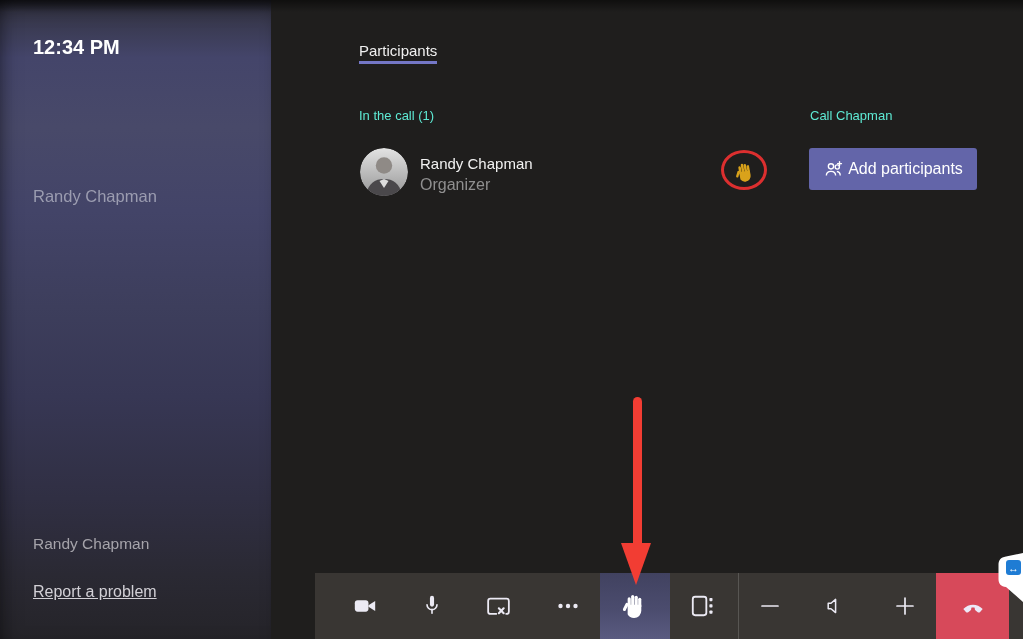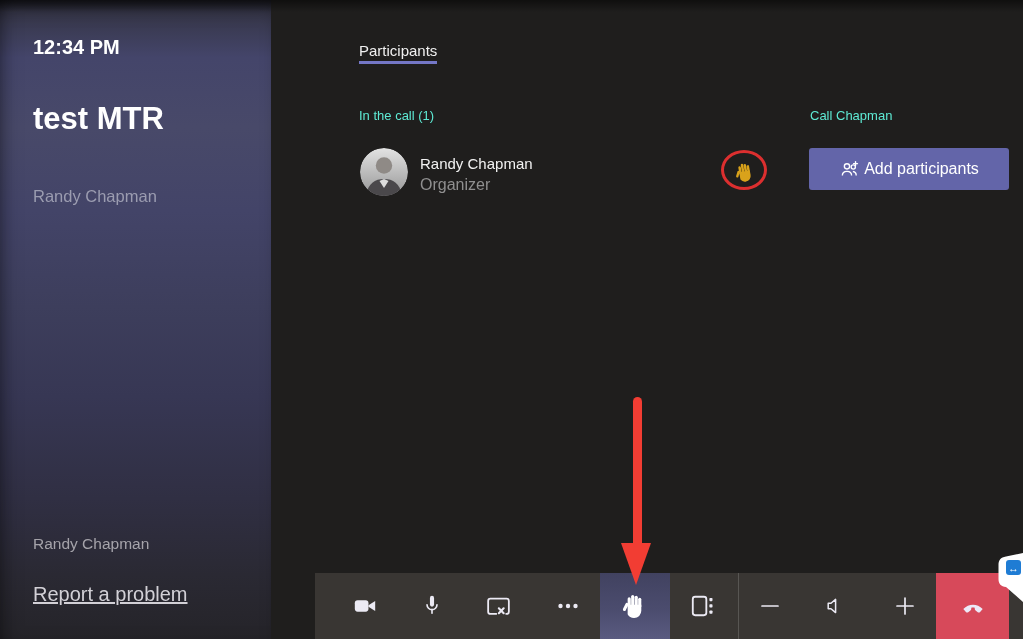--- a/index.html
+++ b/index.html
@@ -13,39 +13,39 @@
   .sidebar{
     position:absolute;left:0;top:0;width:271px;height:639px;
     background:linear-gradient(180deg,#32323f 0%,#44456a 9%,#484969 20%,#434468 33%,
                #3d3e5c 48%,#373754 62%,#302f43 78%,#2a2933 90%,#252429 100%);
     box-shadow:inset 0 16px 20px -12px rgba(0,0,0,.6), inset 12px 0 22px -14px rgba(0,0,0,.55);
   }
   .sb-time{position:absolute;left:33px;top:36px;font-size:20px;font-weight:bold;color:#ffffff;}
   .sb-title{position:absolute;left:33px;top:98px;font-size:31px;line-height:42px;font-weight:bold;color:#ffffff;}
   .sb-sub{position:absolute;left:33px;top:187px;font-size:16.5px;color:#9b9cb0;}
   .sb-footer-name{position:absolute;left:33px;top:535px;font-size:15.5px;color:#a5a3aa;}
-  .sb-report{position:absolute;left:33px;top:583px;font-size:20px;color:#d2d0d6;text-decoration:underline;cursor:pointer;}
+  .sb-report{position:absolute;left:33px;top:583px;font-size:16px;color:#d2d0d6;text-decoration:underline;cursor:pointer;}
   
   .tab{
     position:absolute;left:359px;top:42px;font-size:15px;color:#f0f0f0;
     padding-bottom:2px;border-bottom:3px solid #7477c6;cursor:pointer;
   }
   .section-label{position:absolute;font-size:13px;color:#5eead4;}
   .in-call{left:359px;top:108px;}
   .call-actions{left:810px;top:108px;}
   .avatar{position:absolute;left:360px;top:148px;width:48px;height:48px;border-radius:50%;overflow:hidden;}
   .p-name{position:absolute;left:420px;top:155px;font-size:15px;color:#f2f2f2;}
   .p-role{position:absolute;left:420px;top:176px;font-size:16px;color:#8f8f8f;}
   .gold-hand{position:absolute;left:735px;top:161px;color:#d9a21b;transform:rotate(-10deg);}
   .red-circle{
     position:absolute;left:721px;top:150px;width:46px;height:40px;
     border:3px solid #dc2f2f;border-radius:50%;box-sizing:border-box;
   }
   .add-btn{
-    position:absolute;left:809px;top:148px;width:200px;height:42px;
+    position:absolute;left:809px;top:148px;width:168px;height:42px;
     background:#6365a9;border-radius:3px;display:flex;align-items:center;justify-content:center;
     gap:4px;cursor:pointer;
   }
   .add-btn span{color:#ffffff;font-size:16px;}
   
   .toolbar{
     position:absolute;left:315px;top:573px;width:708px;height:66px;
     background:#393633;
   }
   .tbtn{
@@ -85,21 +85,20 @@
     <rect x="10.3" y="3.0" width="2.6" height="10.2" rx="1.3" fill="currentColor"></rect>
     <rect x="13.2" y="4.8" width="2.6" height="8.6" rx="1.3" fill="currentColor"></rect>
     <path d="M4.5 10.6 h11.3 v5 a5.9 5.9 0 0 1 -5.9 5.9 h-0.2 a5.9 5.9 0 0 1 -5.2 -3.1 Z" fill="currentColor"></path>
     <rect x="1.6" y="8.8" width="2.5" height="7.2" rx="1.25" fill="currentColor" transform="rotate(26 2.85 12.4)"></rect>
   </symbol>
 </svg>
 
 <div class="sidebar">
   <div class="sb-time">12:34 PM</div>
   <div class="sb-title">
-    <div>test MTR</div>
   </div>
   <div class="sb-sub">Randy Chapman</div>
   <div class="sb-footer-name">Randy Chapman</div>
   <div class="sb-report">Report a problem</div>
 </div>
 
 <div class="tab">Participants</div>
 
 <div class="section-label in-call">In the call (1)</div>
 <div class="section-label call-actions">Call Chapman</div>

